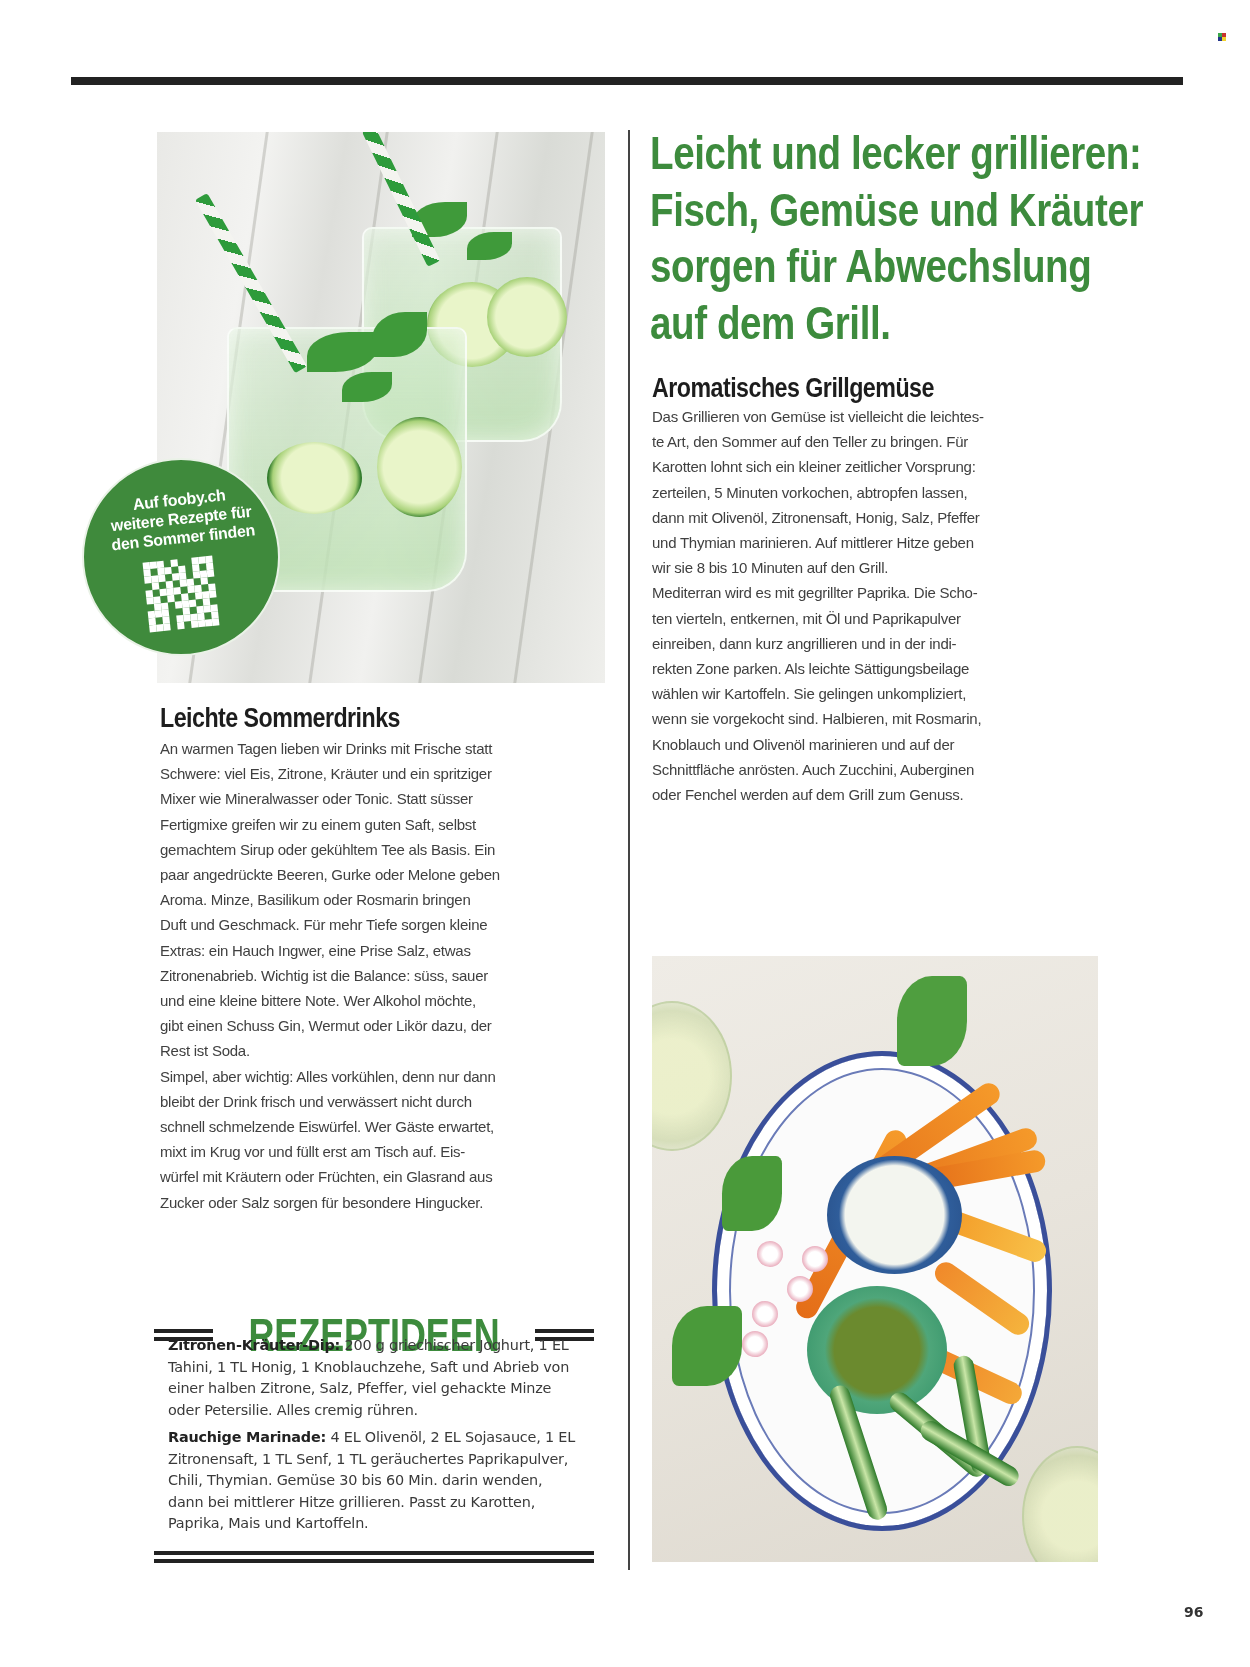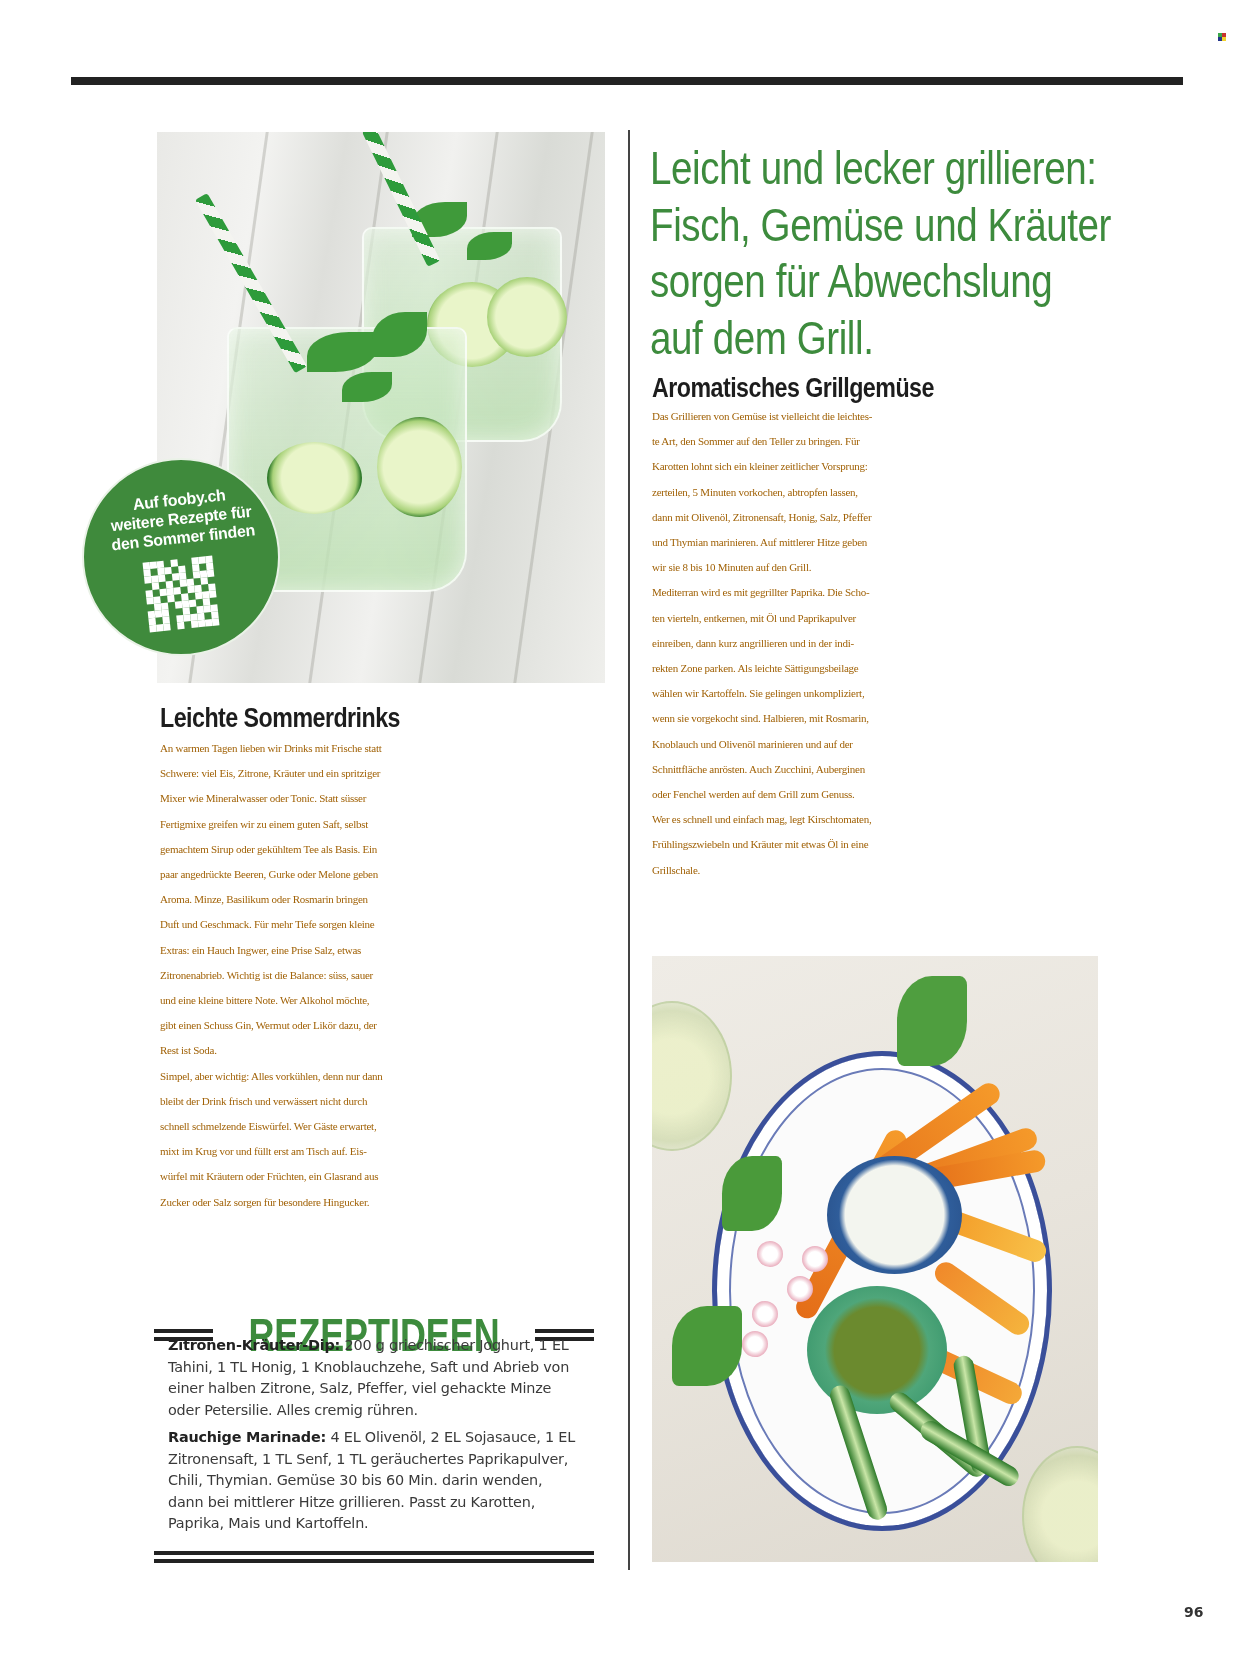--- a/index.html
+++ b/index.html
@@ -23,38 +23,38 @@
   .straw { position: absolute; width: 14px; background: repeating-linear-gradient(45deg, #2e9b3b 0 10px, #f4f4f0 10px 20px); border-radius: 3px; transform-origin: top left; }
 
   .badge { position: absolute; left: 82px; top: 458px; width: 198px; height: 198px; border-radius: 50%; background: #3f8a3c; border: 2px solid #eaf2e7;
     display: flex; flex-direction: column; align-items: center; padding-top: 30px; }
   .badge-text { color: #ffffff; font-weight: bold; font-size: 16px; line-height: 19px; text-align: center; transform: rotate(-6deg); font-family: "Liberation Sans", sans-serif; letter-spacing: -0.3px; }
   .qr { margin-top: 12px; width: 70px; height: 70px; display: grid; grid-template-columns: repeat(10, 7px); grid-template-rows: repeat(10, 7px); transform: rotate(-6deg); }
   .qr span { display: block; }
   .qr .on { background: #ffffff; }
 
   .h-section { font-family: "Liberation Sans", sans-serif; font-weight: bold; font-size: 27px; color: #1d1d1d; letter-spacing: -0.6px; transform: scaleX(0.86); transform-origin: left; white-space: nowrap; }
-  .body-text { font-family: Liberation Serif, serif; font-size: 11px; line-height: 25.2px; color: #a16207; letter-spacing: -0.25px; }
+  .body-text { font-family: Liberation Sans, sans-serif; font-size: 15px; line-height: 25.2px; color: #404040; letter-spacing: -0.25px; }
   .body-text p { white-space: pre-line; }
 
   .left-sec { position: absolute; left: 160px; top: 703px; width: 460px; }
   .left-sec .h-section { margin-bottom: 2px; }
 
   .rez-header { position: absolute; left: 154px; top: 1309px; width: 440px; height: 52px; display: flex; align-items: center; justify-content: space-between; }
   .dbl-rule { width: 90px; height: 12px; border-top: 4px solid #222; border-bottom: 4px solid #222; }
   .rez-title { font-family: "Liberation Sans", sans-serif; font-weight: bold; font-size: 46px; color: #3d8b3d; letter-spacing: 0px; transform: scaleX(0.78); white-space: nowrap; }
 
   .recipes { position: absolute; left: 168px; top: 1335px; width: 420px; font-family: "DejaVu Sans", sans-serif; font-size: 14.4px; line-height: 21.5px; color: #3a3a3a; letter-spacing: -0.2px; }
   .recipe { margin-bottom: 6px; }
   .recipe b { color: #222; }
 
   .bottom-rule { position: absolute; left: 154px; top: 1551px; width: 440px; height: 12px; border-top: 4px solid #222; border-bottom: 4px solid #222; }
 
   
-  .headline { position: absolute; left: 650px; top: 125px; width: 560px; font-family: "Liberation Sans", sans-serif; font-weight: normal; font-size: 47px; line-height: 56.5px; color: #3d8b3d; letter-spacing: -0.5px; margin-top: 15px; }
+  .headline { position: absolute; left: 650px; top: 125px; width: 560px; font-family: "Liberation Sans", sans-serif; font-weight: bold; font-size: 47px; line-height: 56.5px; color: #3d8b3d; letter-spacing: -0.5px; }
   .headline .line { display: block; transform: scaleX(0.82); transform-origin: left; white-space: nowrap; }
 
   .right-sec { position: absolute; left: 652px; top: 373px; width: 470px; }
 
   .photo-veg { position: absolute; left: 652px; top: 956px; width: 446px; height: 606px; overflow: hidden;
     background: linear-gradient(160deg, #efece6 0%, #e8e4dc 50%, #ded9cf 100%); }
   .plate { position: absolute; left: 60px; top: 95px; width: 340px; height: 480px; border-radius: 50%; background: #fbfbfb; border: 5px solid #3a4f9a; box-shadow: inset 0 0 0 12px #ffffff, inset 0 0 0 14px #6a7bb8; }
   .carrot { position: absolute; height: 22px; border-radius: 12px; background: linear-gradient(90deg, #e46d18, #f59a2a); transform-origin: left center; }
   .bowl { position: absolute; border-radius: 50%; }
   .cuc-stick { position: absolute; width: 20px; border-radius: 10px; background: linear-gradient(90deg, #2e7a2a, #c9e6a7, #2e7a2a); transform-origin: top center; }
@@ -273,23 +273,20 @@
 wir sie 8 bis 10 Minuten auf den Grill.</p>
     <p>Mediterran wird es mit gegrillter Paprika. Die Scho-
 ten vierteln, entkernen, mit Öl und Paprikapulver
 einreiben, dann kurz angrillieren und in der indi-
 rekten Zone parken. Als leichte Sättigungsbeilage
 wählen wir Kartoffeln. Sie gelingen unkompliziert,
 wenn sie vorgekocht sind. Halbieren, mit Rosmarin,
 Knoblauch und Olivenöl marinieren und auf der
 Schnittfläche anrösten. Auch Zucchini, Auberginen
 oder Fenchel werden auf dem Grill zum Genuss.</p>
-    <p>Wer es schnell und einfach mag, legt Kirschtomaten,
-Frühlingszwiebeln und Kräuter mit etwas Öl in eine
-Grillschale.</p>
   </div>
 </section>
 
 <div class="photo-veg" title="Platte mit gegrillten Karotten, Paprika, Radieschen, Gurken und zwei Dips">
   <div class="wine" style="left:-40px; top:45px; width:120px; height:150px;"></div>
   <div class="wine" style="left:370px; top:490px; width:110px; height:140px;"></div>
   <div class="plate"></div>
   <div class="greens" style="left:245px; top:20px; width:70px; height:90px; background:#4f9e3f;"></div>
   <div class="carrot" style="left:150px; top:350px; width:210px; transform: rotate(-62deg);"></div>
   <div class="carrot" style="left:190px; top:230px; width:190px; transform: rotate(-35deg);"></div>

